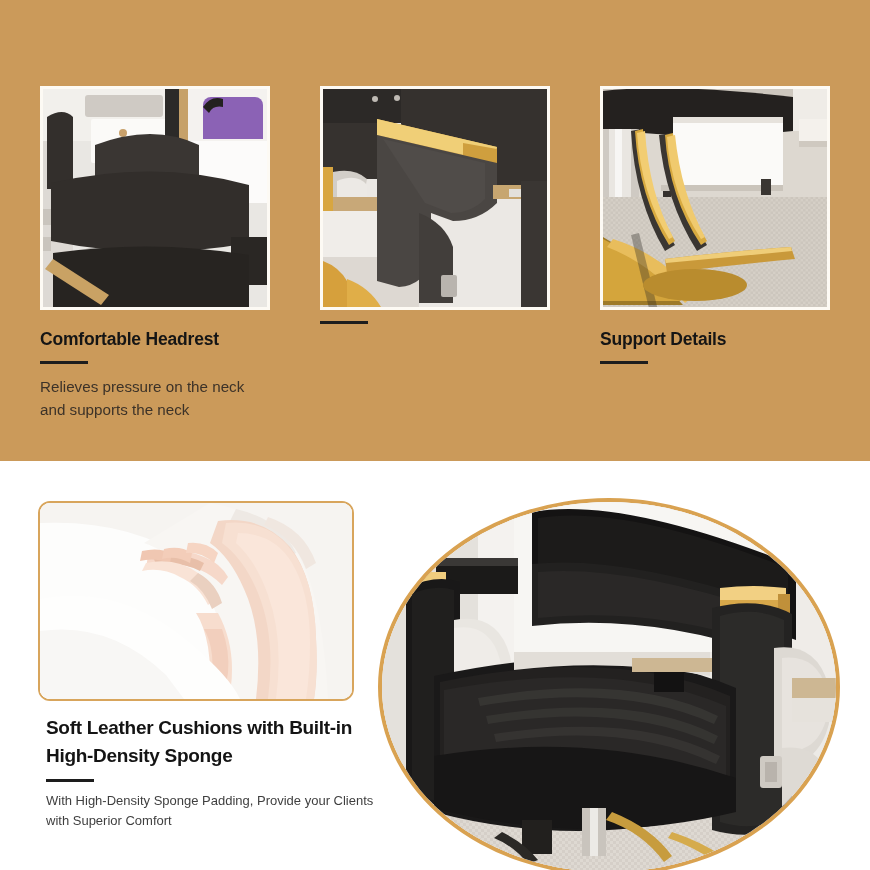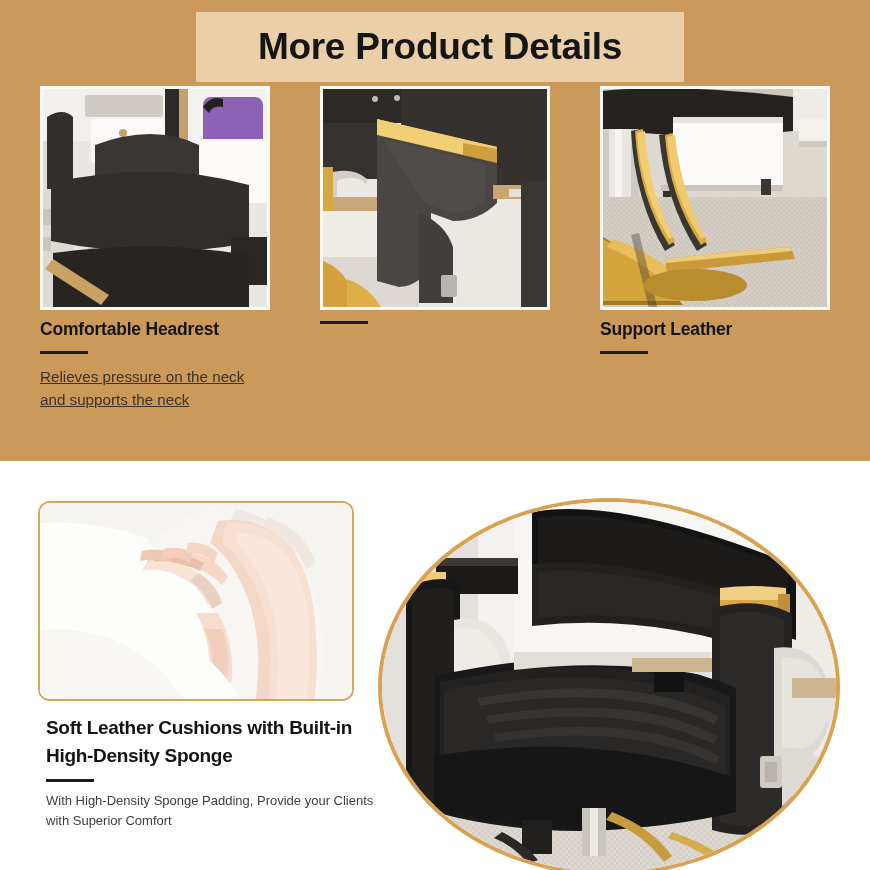--- a/index.html
+++ b/index.html
@@ -34,30 +34,30 @@
 
   .photo-frame {
     width:230px; height:224px;
     background:#fdfaf4;
     padding:3px;
     overflow:hidden;
   }
   .photo { width:100%; height:100%; position:relative; overflow:hidden; }
 
   .feat-heading {
-    margin-top:9px;
+    margin-top:19px;
     font-size:17.5px; font-weight:bold; color:#151515;
     letter-spacing:-0.2px; white-space:nowrap;
   }
   .feat-rule {
     margin-top:11px; width:48px; height:3px; background:#1d1d1d;
   }
   .feat-desc {
     margin-top:12px;
-    font-size:15.2px; color:#3c3228; line-height:1.48;text-decoration:underline;
+    font-size:15.2px; color:#3c3228; line-height:1.48;
   }
 
   
   #bottom-section {
     position:absolute; left:0; top:486px; width:870px; height:409px;
     background:#ffffff;
   }
 
   #foam-frame {
     position:absolute; left:38px; top:15px; width:316px; height:200px;
@@ -88,23 +88,20 @@
     overflow:hidden;
     background:#efeae4;
   }
   #oval-photo { position:absolute; inset:0; overflow:hidden; }
 </style>
 </head>
 <body>
 
 <div id="top-section">
 
-  <div id="title-banner">
-    <span class="title-text">More Product Details</span>
-  </div>
 
   <div class="feature-col" id="col-0">
     <div class="photo-frame">
       <div class="photo">
         <svg viewBox="0 0 224 218" width="100%" height="100%" preserveAspectRatio="xMidYMid slice">
           <rect x="0" y="0" width="224" height="218" fill="#e9e7e3"></rect>
           <rect x="0" y="0" width="224" height="52" fill="#f2f0ec"></rect>
           <rect x="42" y="6" width="78" height="22" rx="3" fill="#cfcac4"></rect>
           <rect x="48" y="30" width="76" height="44" rx="2" fill="#fbfaf8"></rect>
           <circle cx="80" cy="44" r="4" fill="#c8a06a"></circle>
@@ -201,21 +198,21 @@
           <path d="M42 42 q4 62 28 106 l-4 2 q-28 -46 -32 -106z" fill="#f2cd72"></path>
           <path d="M68 44 q6 66 36 112 l-10 6 q-32 -50 -38 -116z" fill="#3a3632"></path>
           <path d="M70 44 q6 62 34 108 l-6 4 q-32 -48 -36 -110z" fill="#d8aa40"></path>
           <path d="M72 46 q6 58 30 102 l-4 2 q-30 -46 -34 -102z" fill="#f0ca6e"></path>
           <path d="M62 170 q66 -8 126 -12 l4 12 q-62 6 -128 14z" fill="#c9993a"></path>
           <path d="M62 170 q66 -8 126 -12 l1 4 q-62 6 -126 12z" fill="#efcd78"></path>
           <ellipse cx="92" cy="196" rx="52" ry="16" fill="#b98c2e"></ellipse>
         </svg>
       </div>
     </div>
-    <div class="feat-heading">Support Leather</div>
+    <div class="feat-heading">Support Details</div>
     <div class="feat-rule"></div>
   </div>
 
 </div>
 
 <div id="bottom-section">
 
   <div id="foam-frame">
     <div id="foam-photo">
       <svg viewBox="0 0 312 196" width="100%" height="100%" preserveAspectRatio="xMidYMid slice">

